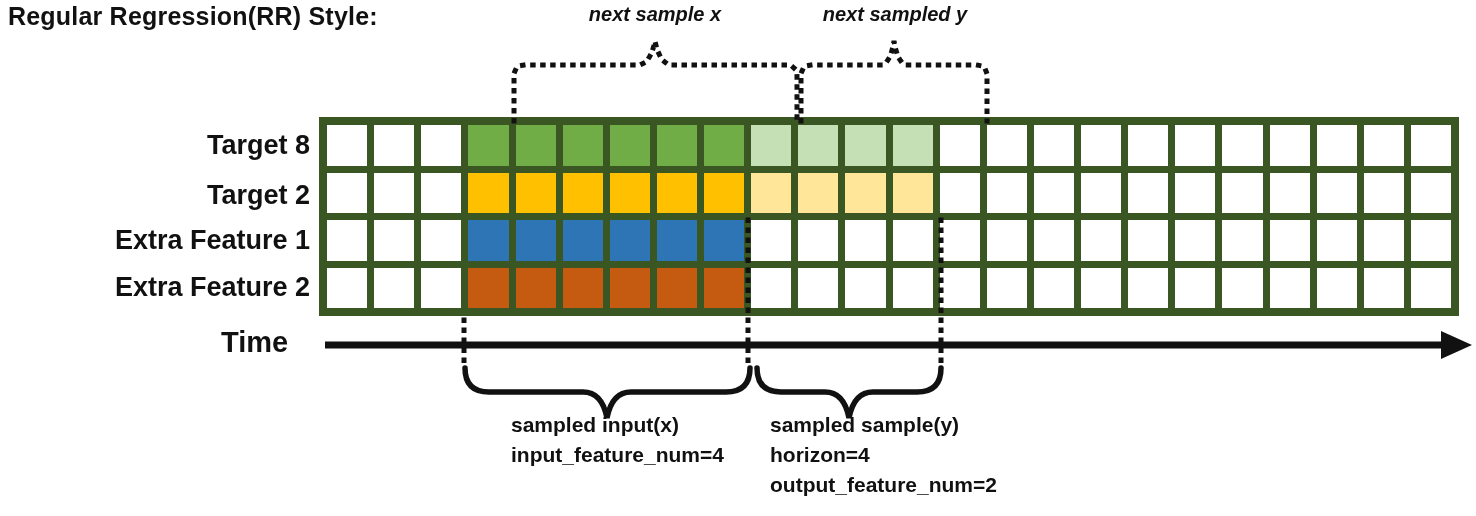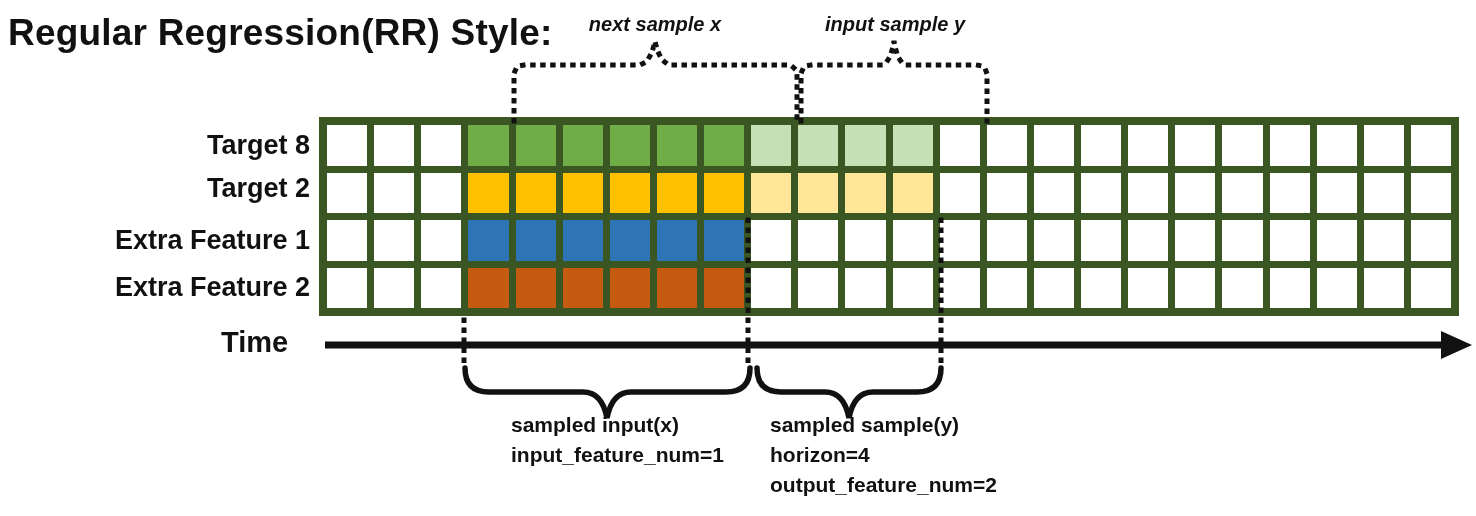--- a/index.html
+++ b/index.html
@@ -6,38 +6,38 @@
   #canvas{
     position:relative;
     width:1476px;height:516px;
     background:#fff;
     font-family:"Liberation Sans", sans-serif;
     color:#111;
     overflow:hidden;
   }
   .abs{position:absolute;}
   #title{
-    left:8px;top:12px;
-    font-size:37px;font-weight:bold;letter-spacing:0.2px;
+    left:8px;top:2px;
+    font-size:25px;font-weight:bold;letter-spacing:0.2px;
   }
   .row-label{
     left:0;width:310px;text-align:right;
     font-size:27px;font-weight:bold;line-height:34px;height:34px;
     white-space:nowrap;
   }
   #grid{
     left:319px;top:117px;width:1140px;height:199px;
     display:grid;
     grid-template-rows:repeat(4,1fr);
     gap:7px;padding:8px;box-sizing:border-box;
   }
   #grid .cell{width:100%;height:100%;}
   svg.overlay{left:0;top:0;pointer-events:none;}
   .brace-label{
-    top:13px;transform:translateX(-50%);
+    top:3px;transform:translateX(-50%);
     font-size:20px;font-style:italic;font-weight:600;
     white-space:nowrap;
     text-align:right;
   }
   #time-label{
     left:221px;top:326px;
     font-size:29px;font-weight:bold;
   }
   .caption{
     top:410px;
@@ -48,21 +48,21 @@
   #caption-output{left:770px;}
 </style>
 </head>
 <body>
 
 <div id="canvas">
 
   <div id="title" class="abs">Regular Regression(RR) Style:</div>
 
   <div class="abs row-label" style="top:128px;">Target 8</div>
-  <div class="abs row-label" style="top:171px;">Target 2</div>
+  <div class="abs row-label" style="top:178px;">Target 2</div>
   <div class="abs row-label" style="top:223px;">Extra Feature 1</div>
   <div class="abs row-label" style="top:270px;">Extra Feature 2</div>
 
   <div id="grid" class="abs" style="background: rgb(58, 86, 35); grid-template-columns: repeat(24, 1fr);">
       <div class="cell" style="background: rgb(255, 255, 255);"></div>
       <div class="cell" style="background: rgb(255, 255, 255);"></div>
       <div class="cell" style="background: rgb(255, 255, 255);"></div>
       <div class="cell" style="background: rgb(112, 173, 71);"></div>
       <div class="cell" style="background: rgb(112, 173, 71);"></div>
       <div class="cell" style="background: rgb(112, 173, 71);"></div>
@@ -170,27 +170,27 @@
 
     <line x1="325" y1="345" x2="1446" y2="345" stroke="#111" stroke-width="7"></line>
     <polygon points="1441,331 1472,345 1441,359" fill="#111"></polygon>
 
     <path d="M 465 368 Q 465 392 489 392 L 583 392 Q 602 392 607 418 Q 612 392 631 392 L 726 392 Q 750 392 750 368" fill="none" stroke="#111" stroke-width="5.5" stroke-linecap="round"></path>
 
     <path d="M 757 368 Q 757 392 781 392 L 825 392 Q 844 392 849 418 Q 854 392 873 392 L 917 392 Q 941 392 941 368" fill="none" stroke="#111" stroke-width="5.5" stroke-linecap="round"></path>
   </svg>
 
   <div class="abs brace-label" style="left:655px;">next sample x</div>
-  <div class="abs brace-label" style="left:895px;">input sample y</div>
+  <div class="abs brace-label" style="left:895px;">next sampled y</div>
 
   <div id="time-label" class="abs">Time</div>
 
   <div id="caption-input" class="abs caption">
     <div>sampled input(x)</div>
-    <div>input_feature_num=1</div>
+    <div>input_feature_num=4</div>
   </div>
 
   <div id="caption-output" class="abs caption">
     <div>sampled sample(y)</div>
     <div>horizon=4</div>
     <div>output_feature_num=2</div>
   </div>
 
 </div>
 

